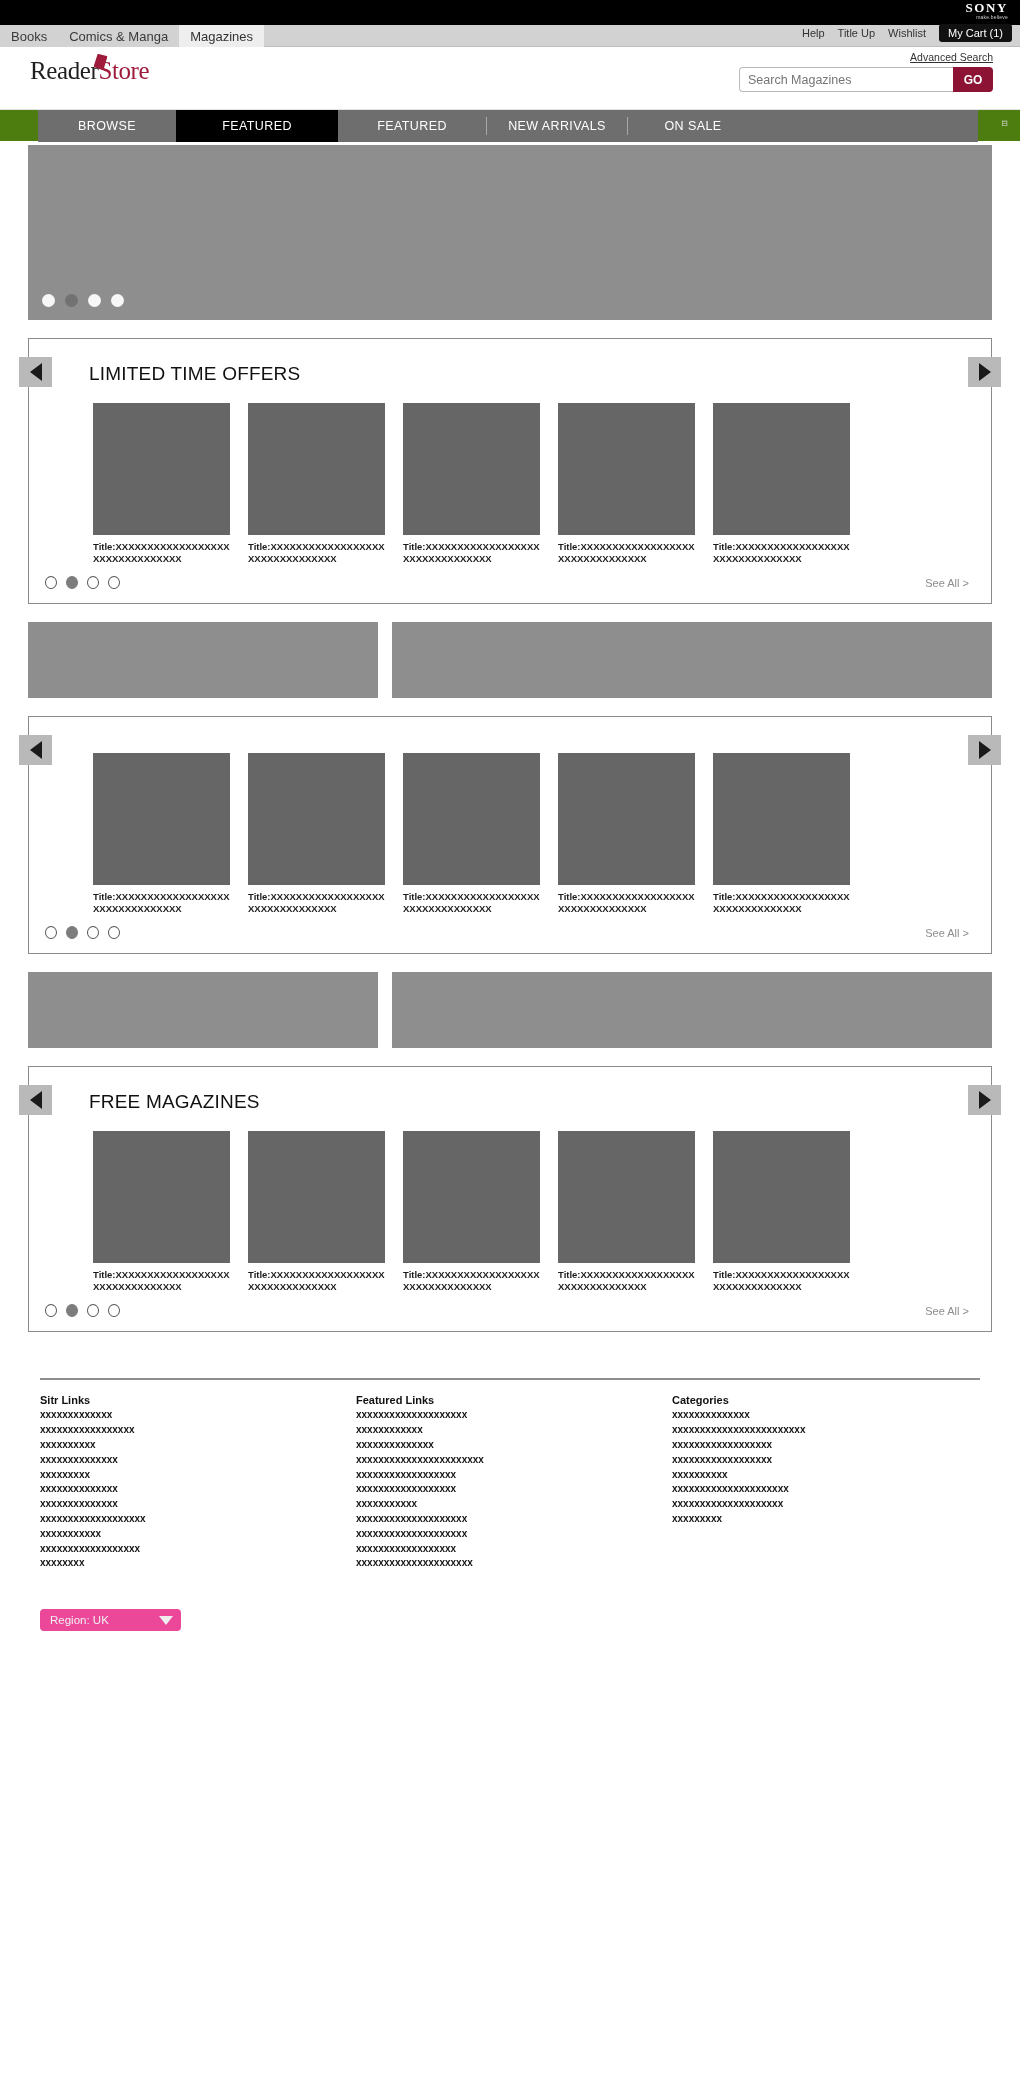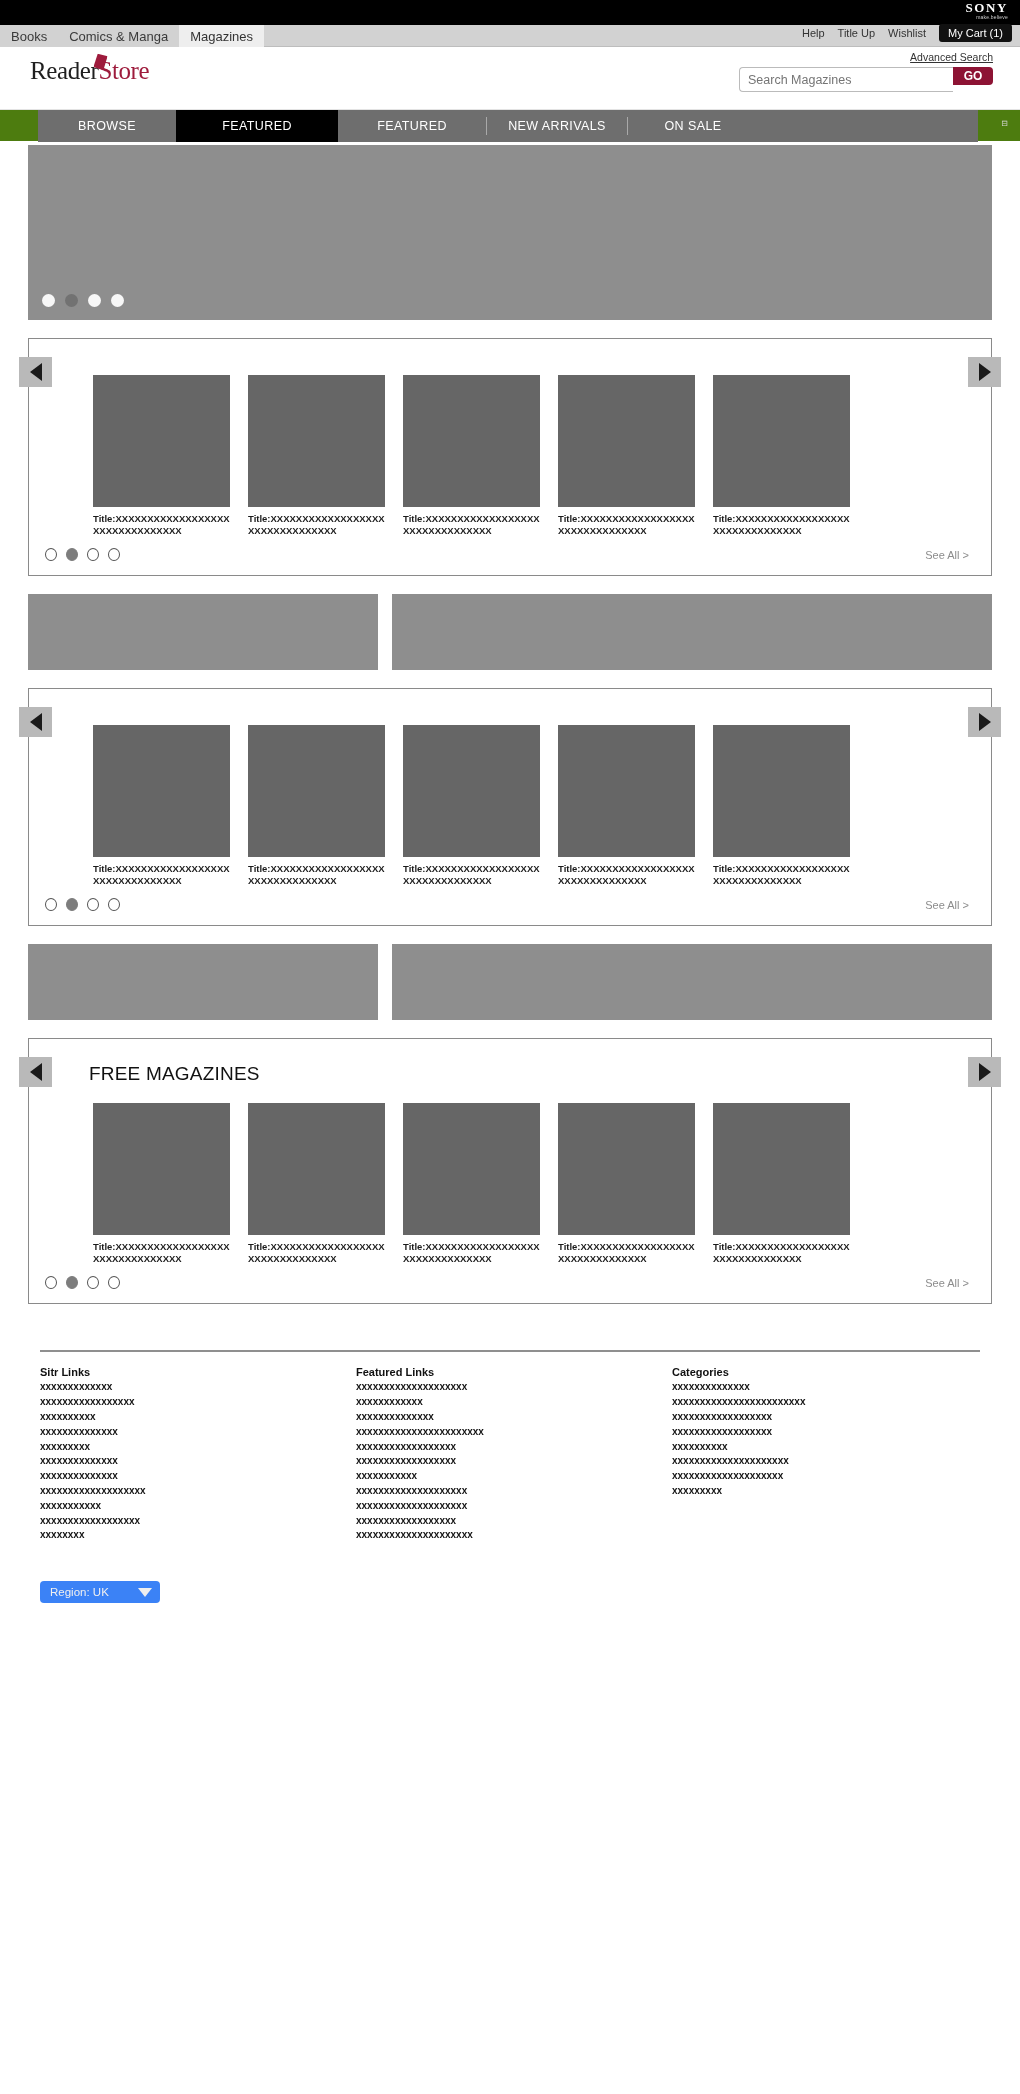--- a/index.html
+++ b/index.html
@@ -77,21 +77,21 @@
     display:flex; align-items:stretch; height:25px;
   }
   .search-input {
     width:214px; height:25px; border:1px solid #bbb; border-right:none;
     border-radius:4px 0 0 4px; padding:0 8px;
     font-size:12.5px; color:#9a9a9a; background:#fff;
     font-family:"Liberation Sans", sans-serif;
     outline:none;
   }
   .go-btn {
-    width:40px; height:18px; background:#8d1334; color:#fff;
+    width:40px; height:25px; background:#8d1334; color:#fff;
     border:none; border-radius:0 4px 4px 0;
     font-size:12px; font-weight:bold; cursor:pointer;
     font-family:"Liberation Sans", sans-serif;
   }
 
   
   .mainnav-strip {
     height:32px; background:#4d7c0f; position:relative;
     border-top:1px solid #e3e3e3;
   }
@@ -194,21 +194,21 @@
   .foot-head {
     font-size:11px; font-weight:bold; color:#111; margin-bottom:2px;
   }
   .foot-link {
     font-size:10px; font-weight:bold; color:#141414;
     line-height:1.48; cursor:pointer; word-break:break-all;
   }
 
   .region-wrap { margin:38px 0 0 12px; }
   .region-select {
-    width:120px; height:22px; background:#3b82f6; border-radius:4px;
+    width:141px; height:22px; background:#ec4899; border-radius:4px;
     display:flex; align-items:center; justify-content:space-between;
     padding:0 8px 0 10px; cursor:pointer;
   }
   .region-label { color:#f0f0f0; font-size:11.5px; }
   .region-caret {
     width:0; height:0; border-left:7px solid transparent;
     border-right:7px solid transparent; border-top:9px solid #efefef;
   }
 </style>
 </head>
@@ -271,20 +271,21 @@
     </div>
   </div>
 
   <div class="card">
     <div class="arrow left">
         <span class="tri l"></span>
       </div>
     <div class="arrow right">
         <span class="tri r"></span>
       </div>
+    <div class="card-title">LIMITED TIME OFFERS</div>
     <div class="shelf">
       <div class="item">
         <div class="item-cover"></div>
         <div class="item-title">Title:XXXXXXXXXXXXXXXXXXXXXXXXXXXXXXXX</div>
       </div>
       <div class="item">
         <div class="item-cover"></div>
         <div class="item-title">Title:XXXXXXXXXXXXXXXXXXXXXXXXXXXXXXXX</div>
       </div>
       <div class="item">

